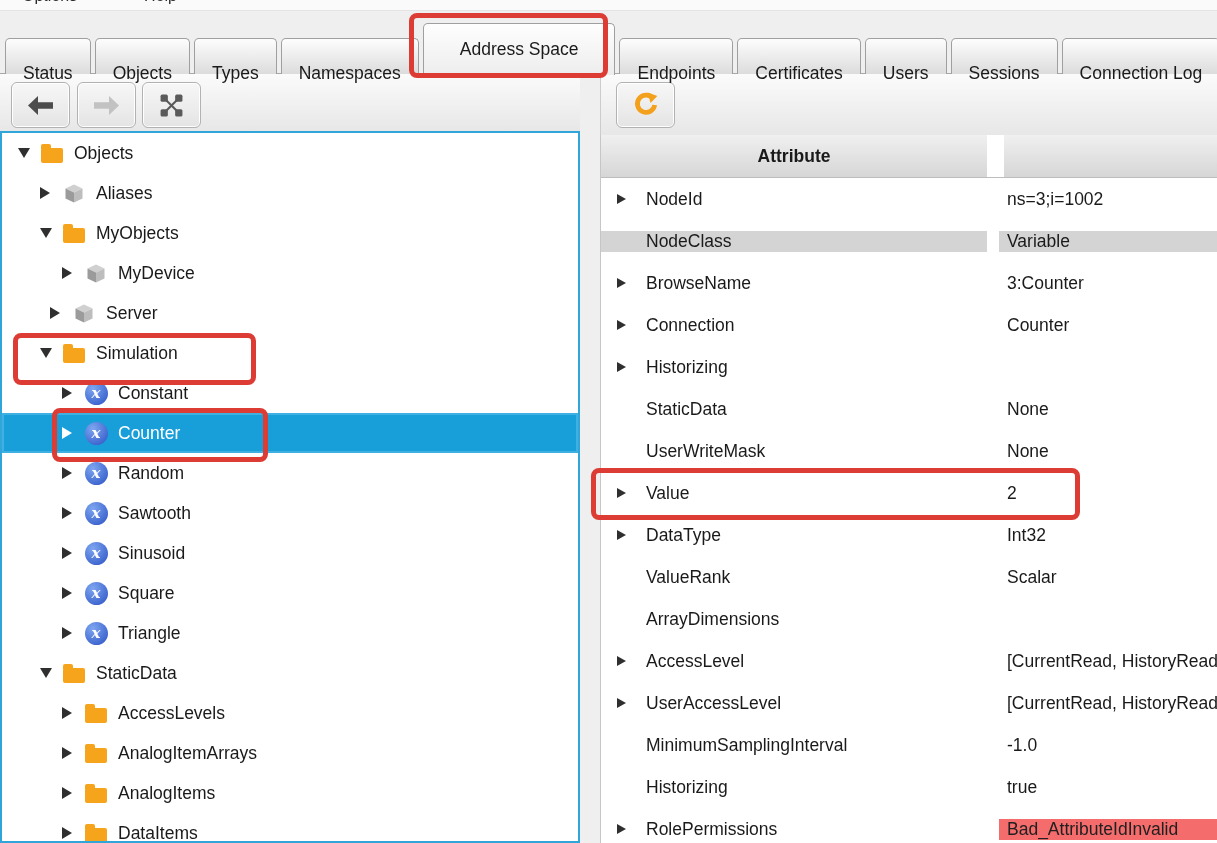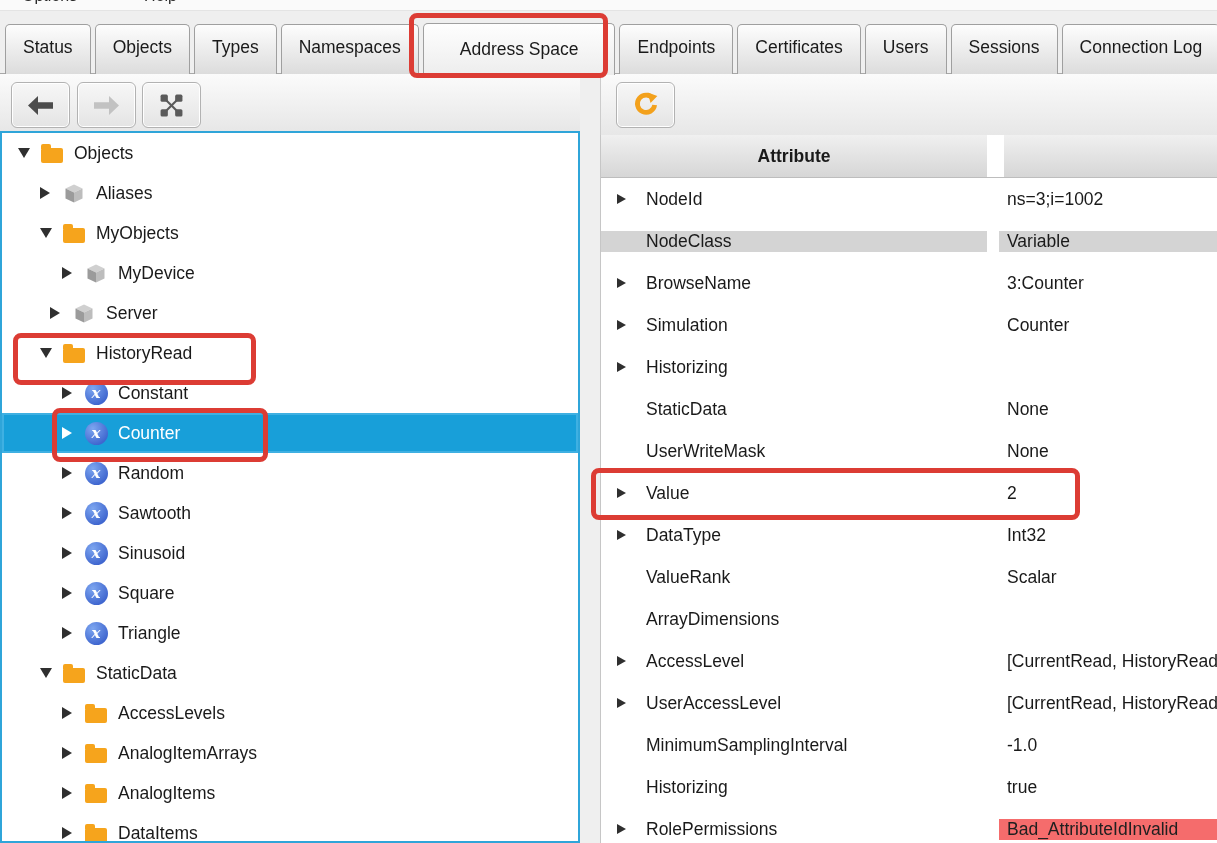--- a/index.html
+++ b/index.html
@@ -5,21 +5,21 @@
   html,body{margin:0;padding:0;background:#efefef;font-family:"Liberation Sans",sans-serif;}
   #screen{position:relative;width:1217px;height:843px;overflow:hidden;background:#efefef;}
 
   
   .menubar{position:absolute;top:0;left:0;right:0;height:10px;background:#fafafa;overflow:hidden;border-bottom:1px solid #e4e4e4;}
   .menu-item{position:absolute;top:-13px;font-size:16px;color:#2a2a2a;}
 
   
   .tabbar{position:absolute;top:20px;left:5px;right:0;height:54px;display:flex;align-items:flex-end;z-index:2;}
   .tab-underline{position:absolute;top:73px;left:0;right:0;height:1px;background:#a8a8a8;z-index:1;}
-  .tab{height:50px;line-height:44px;padding:0 17px;margin-right:4px;background:linear-gradient(#fdfdfd,#dcdcdc);
+  .tab{height:36px;line-height:44px;padding:12px 17px;margin-right:4px;background:linear-gradient(#fdfdfd,#dcdcdc);
        border:1px solid #9f9f9f;border-bottom:none;border-radius:5px 5px 0 0;font-size:17.5px;color:#1a1a1a;
        white-space:nowrap;box-sizing:border-box;z-index:2;}
   .tab.selected{height:52px;line-height:50px;padding:0 36px;background:linear-gradient(#fefefe,#ededed);
        margin-bottom:-1px;z-index:3;}
 
   
   .toolbar-left{position:absolute;top:74px;left:0;width:580px;height:57px;background:linear-gradient(#fbfbfb,#e7e7e7);}
   .toolbar-right{position:absolute;top:74px;left:600px;width:617px;height:61px;background:linear-gradient(#fbfbfb,#e7e7e7);border-left:1px solid #cccccc;box-sizing:border-box;}
   .tb-btn{position:absolute;top:8px;width:57px;height:44px;border:1px solid #b2b2b2;border-radius:6px;
           background:linear-gradient(#f7f7f7,#e4e4e4);box-shadow:inset 0 0 0 1px #ffffff;
@@ -179,21 +179,21 @@
         </div>
         <span class="tlabel">Server</span>
       </div>
       <div class="trow" style="padding-left: 38px;">
         <div class="texp">
           <div class="exp-d"></div>
         </div>
         <div class="ticon">
           <div class="folder"></div>
         </div>
-        <span class="tlabel">HistoryRead</span>
+        <span class="tlabel">Simulation</span>
       </div>
       <div class="trow" style="padding-left: 60px;">
         <div class="texp">
           <div class="exp-r"></div>
         </div>
         <div class="ticon">
           <div class="varicon">x</div>
         </div>
         <span class="tlabel">Constant</span>
       </div>
@@ -329,21 +329,21 @@
             </div>
             <span>BrowseName</span>
           </div>
           <div class="cell-value">3:Counter</div>
         </div>
         <div class="attr-row">
           <div class="cell-name">
             <div class="aexp">
               <div class="exp-r"></div>
             </div>
-            <span>Simulation</span>
+            <span>Connection</span>
           </div>
           <div class="cell-value">Counter</div>
         </div>
         <div class="attr-row">
           <div class="cell-name">
             <div class="aexp">
               <div class="exp-r"></div>
             </div>
             <span>Historizing</span>
           </div>

